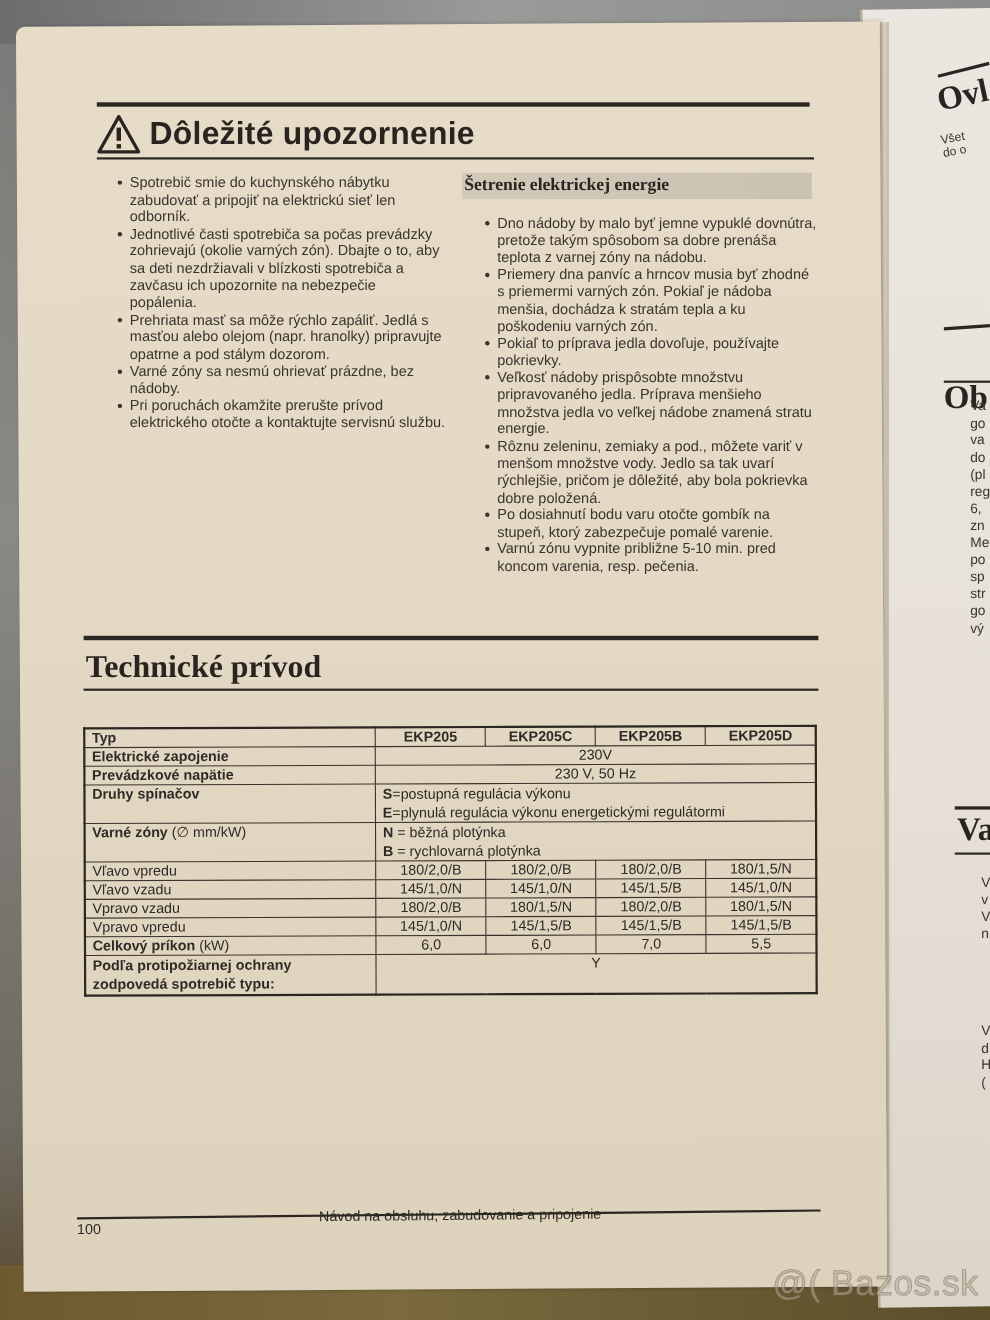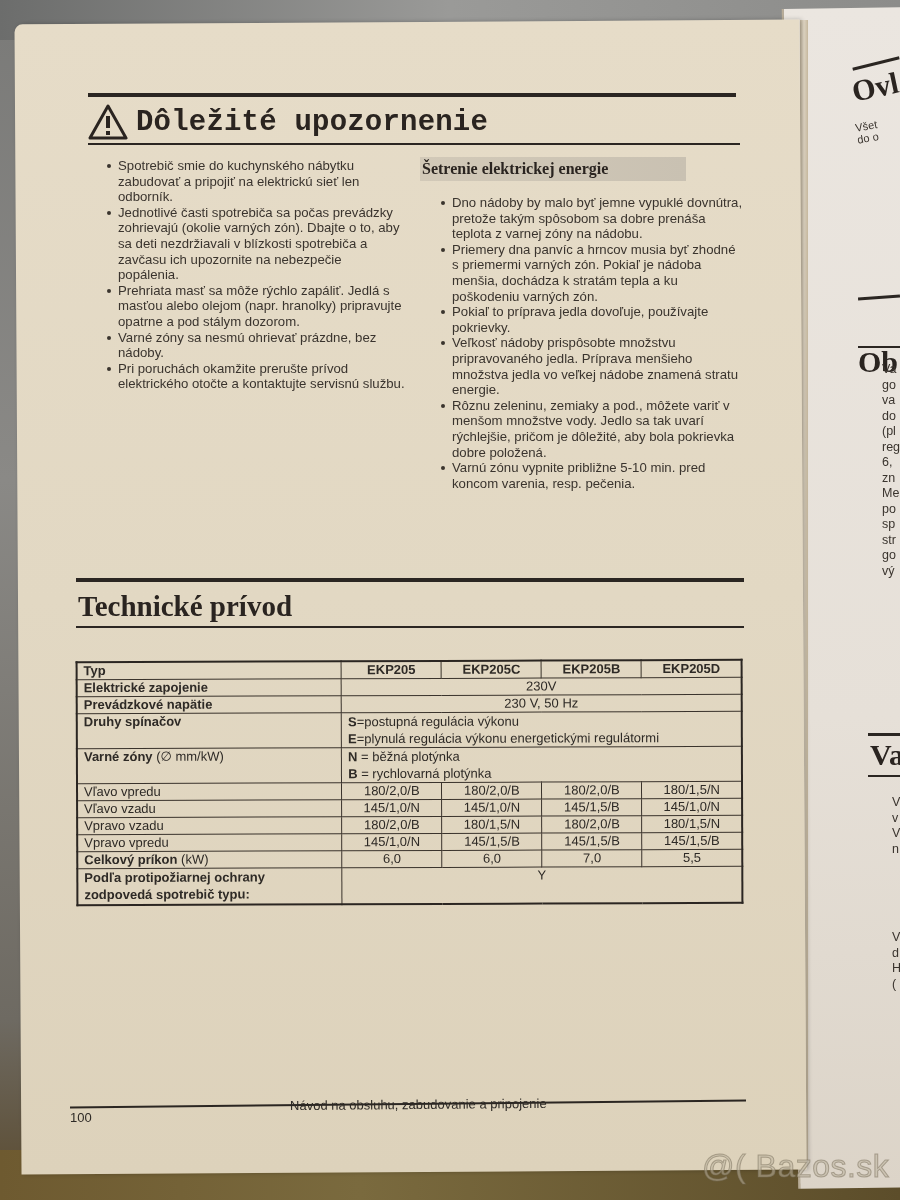--- a/index.html
+++ b/index.html
@@ -36,36 +36,36 @@
     }
 
     .content { position: absolute; left: 0; top: 0; width: 900px; height: 1200px; color: #2e2a26; }
 
     
     .rule-thick { position: absolute; height: 4px; background: #2b2622; }
     .rule-thin { position: absolute; height: 2px; background: #2b2622; }
 
     .h-warning {
       position: absolute; left: 88px; top: 104px;
-      font-family: Liberation Mono, monospace; font-weight: bold;
+      font-family: Liberation Sans, sans-serif; font-weight: bold;
       font-size: 29px; color: #2a2420; letter-spacing: 0.2px;
       display: flex; align-items: center; gap: 8px;
     }
     .warn-icon { width: 40px; height: 36px; display: inline-block; }
 
     .bullets { position: absolute; font-size: 13.2px; line-height: 15.6px; color: #3a342e; }
     .bullets ul { list-style: none; }
     .bullets li { position: relative; padding-left: 12px; }
     .bullets li::before {
       content: ""; position: absolute; left: 1px; top: 6px;
       width: 4px; height: 4px; border-radius: 50%; background: #3a342e;
     }
 
     .sub-head {
-      position: absolute; left: 420px; top: 157px; width: 266px; height: 24px;
+      position: absolute; left: 420px; top: 157px; width: 318px; height: 24px;
       background: linear-gradient(90deg, #d2c9b8 0%, #c9c1b2 100%);
       font-family: "Liberation Serif", serif; font-weight: bold; font-size: 16px;
       color: #2a2420; padding: 3px 2px;
     }
 
     .h-tech {
       position: absolute; left: 78px; top: 590px;
       font-family: "Liberation Serif", serif; font-weight: bold;
       font-size: 29px; color: #2a2420;
     }
@@ -144,20 +144,21 @@
   </div>
 
   <div class="sub-head">Šetrenie elektrickej energie</div>
   <div class="bullets" style="left:440px; top:195px; width:305px;">
     <ul>
       <li>Dno nádoby by malo byť jemne vypuklé dovnútra, pretože takým spôsobom sa dobre prenáša teplota z varnej zóny na nádobu.</li>
       <li>Priemery dna panvíc a hrncov musia byť zhodné s priemermi varných zón. Pokiaľ je nádoba menšia, dochádza k stratám tepla a ku poškodeniu varných zón.</li>
       <li>Pokiaľ to príprava jedla dovoľuje, používajte pokrievky.</li>
       <li>Veľkosť nádoby prispôsobte množstvu pripravovaného jedla. Príprava menšieho množstva jedla vo veľkej nádobe znamená stratu energie.</li>
       <li>Rôznu zeleninu, zemiaky a pod., môžete variť v menšom množstve vody. Jedlo sa tak uvarí rýchlejšie, pričom je dôležité, aby bola pokrievka dobre položená.</li>
+      <li>Po dosiahnutí bodu varu otočte gombík na stupeň, ktorý zabezpečuje pomalé varenie.</li>
       <li>Varnú zónu vypnite približne 5-10 min. pred koncom varenia, resp. pečenia.</li>
     </ul>
   </div>
 
   <div class="rule-thick" style="left:76px; top:578px; width:668px;"></div>
   <div class="h-tech">Technické prívod</div>
   <div class="rule-thin" style="left:76px; top:626px; width:668px;"></div>
 
   <table class="tech-table">
     <tbody>

